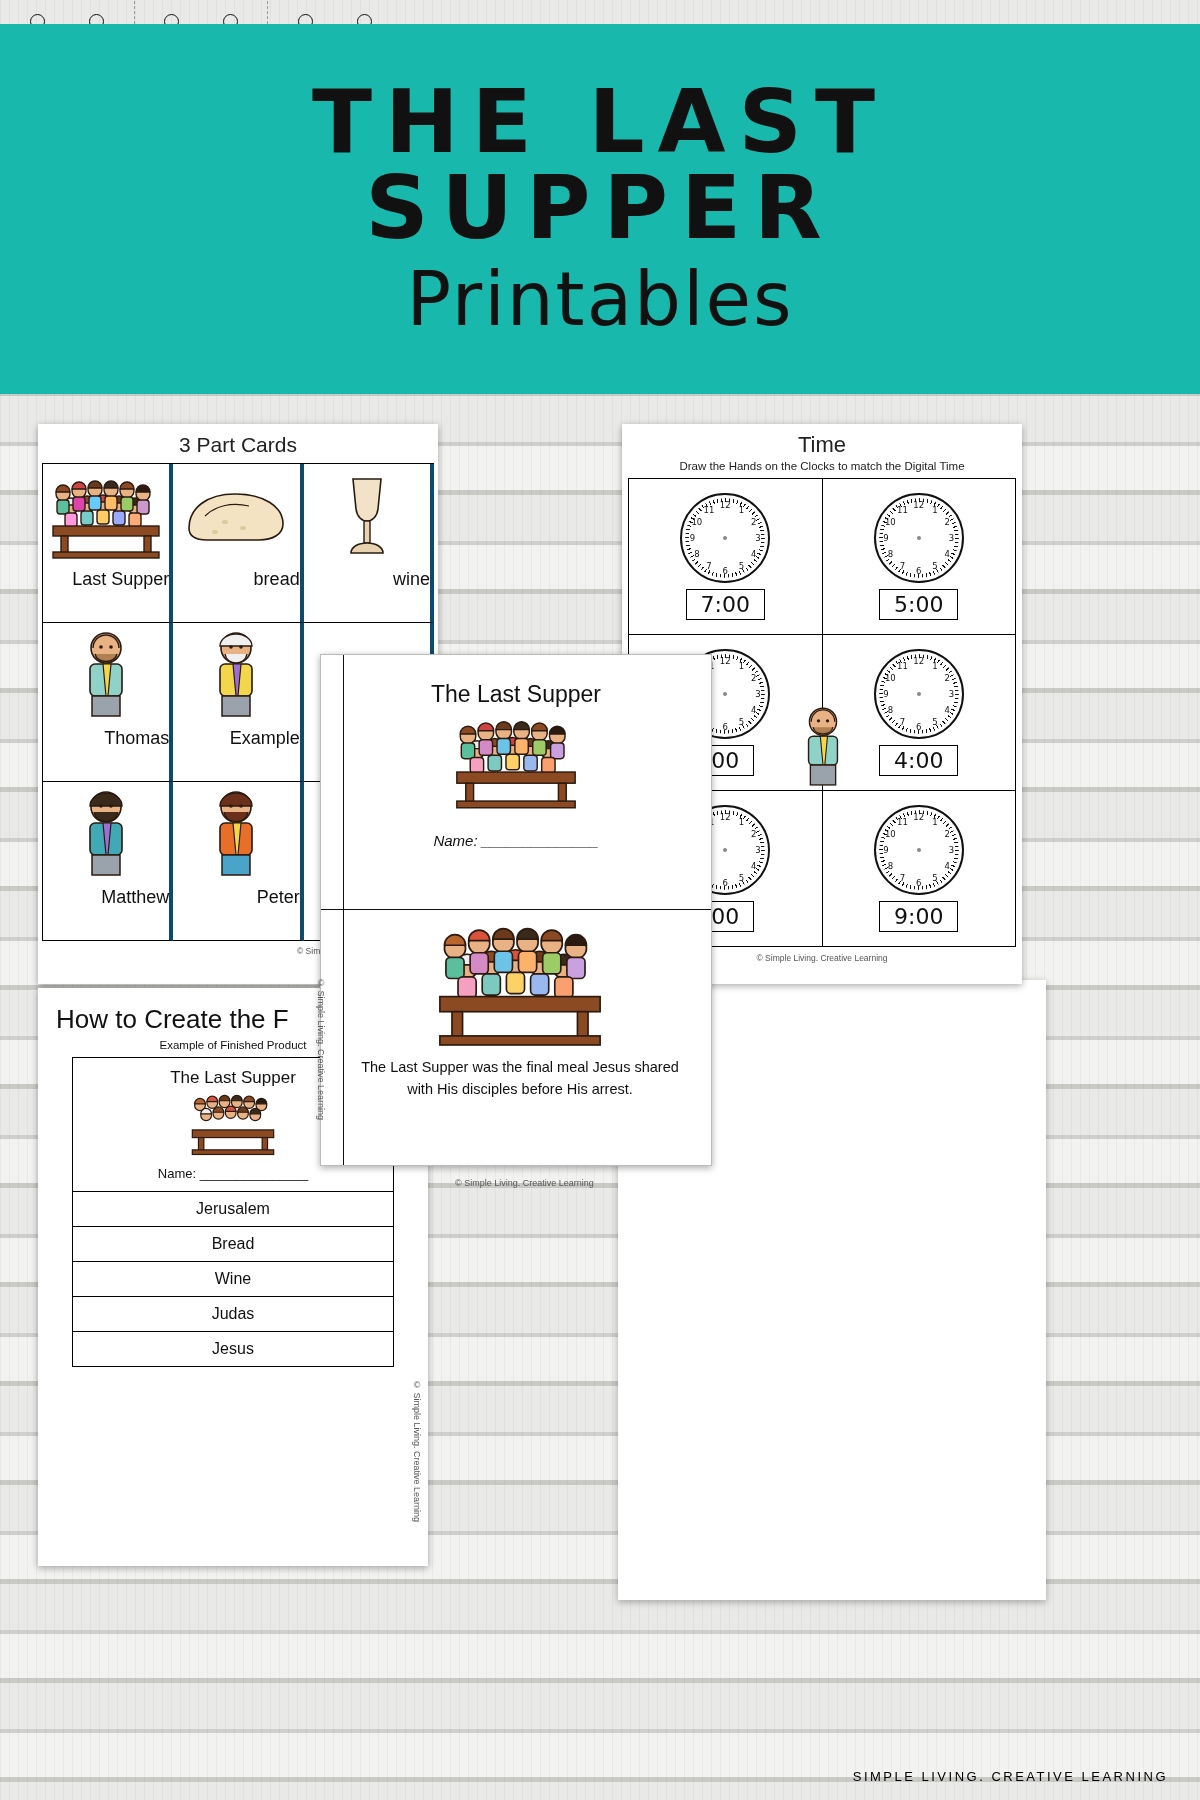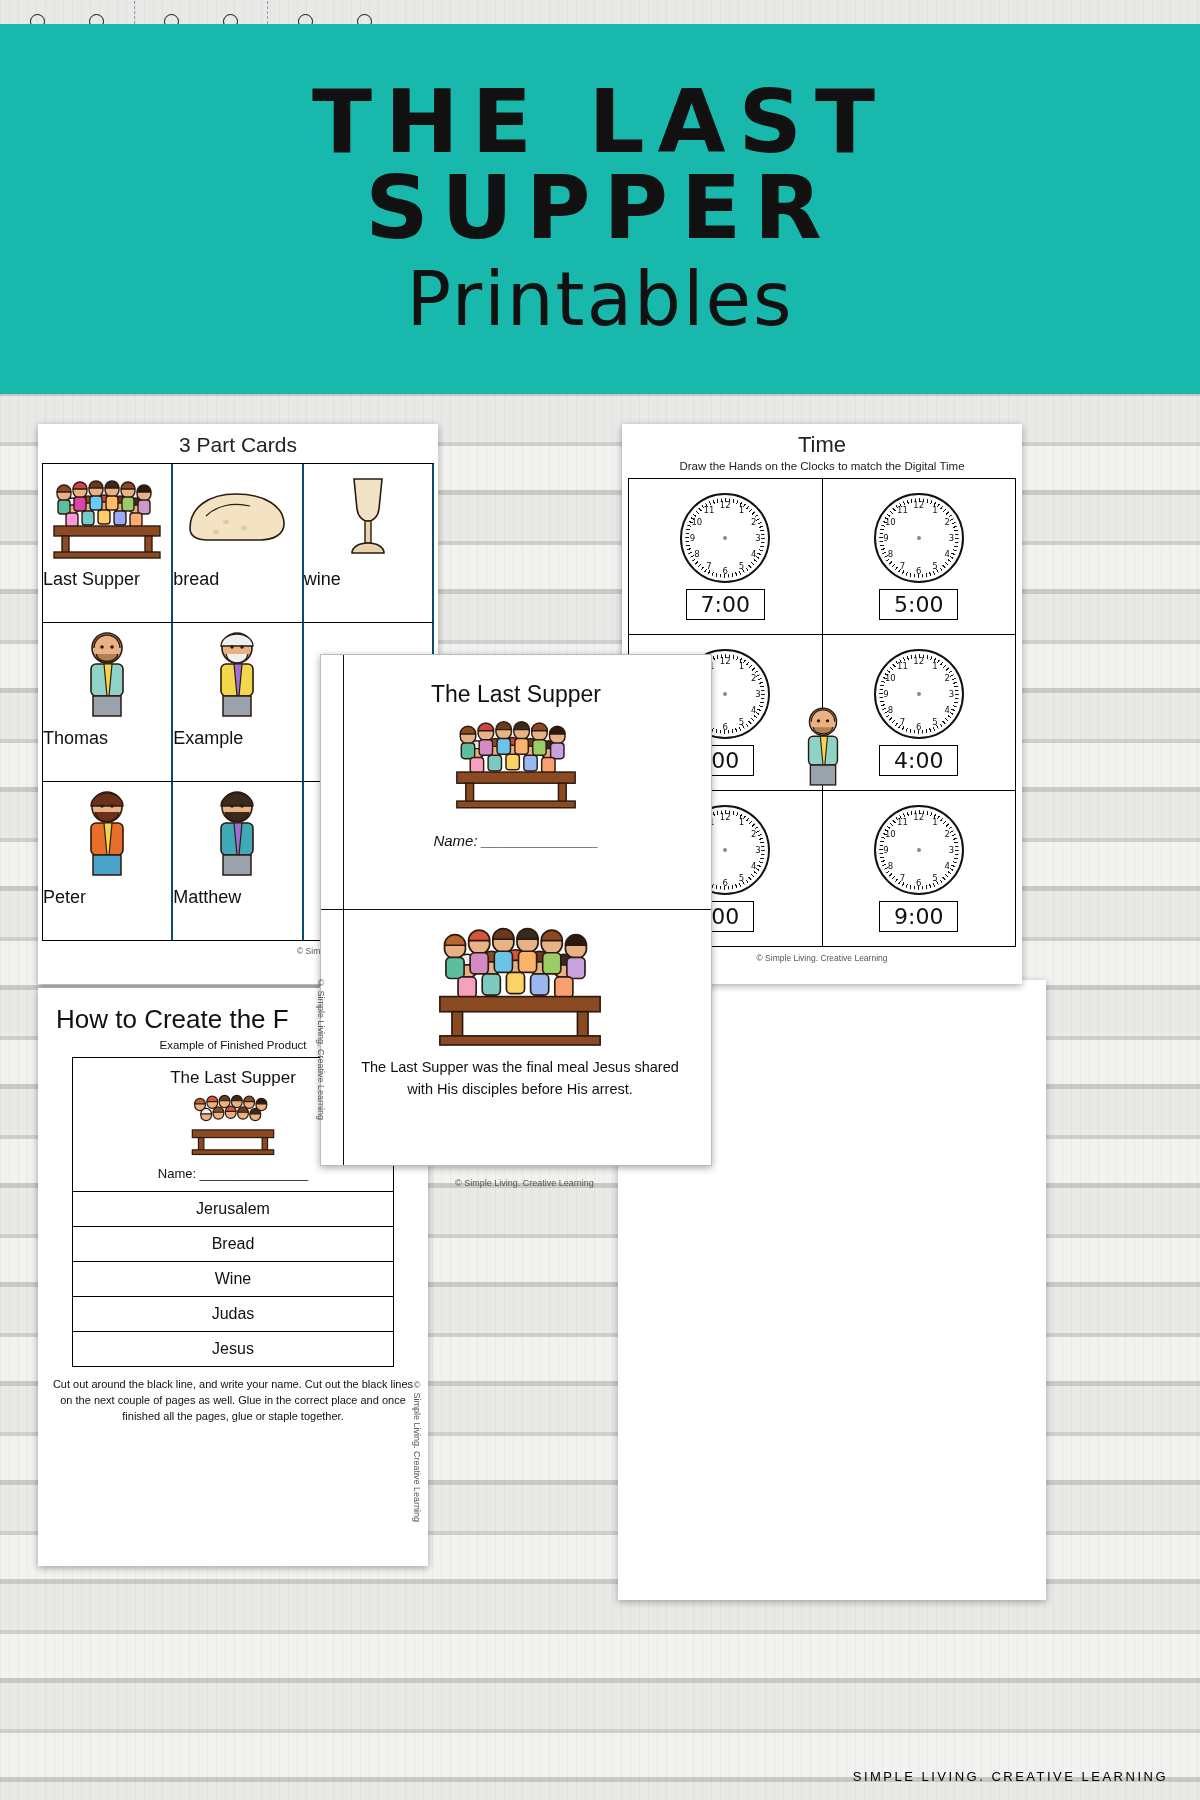--- a/index.html
+++ b/index.html
@@ -48,21 +48,21 @@
   }
 
   
   .sheet{position:absolute;background:#fff;box-shadow:0 2px 7px rgba(0,0,0,.33);}
   .cap{font-size:9px;color:#555;}
 
   
   #three-part{left:38px;top:424px;width:400px;height:560px;z-index:12;}
   #three-part .title{font-size:21px;text-align:center;margin:9px 16px 6px;color:#222;}
   .grid3{display:grid;grid-template-columns:1fr 1fr 1fr;border-top:1px solid #000;border-left:1px solid #000;margin:0 4px;}
-  .gcell{border-right:2px solid #0c4a6e;border-bottom:1px solid #000;height:158px;display:flex;flex-direction:column;align-items:flex-start;justify-content:flex-start;}
+  .gcell{border-right:4px solid #0c4a6e;border-bottom:1px solid #000;height:158px;display:flex;flex-direction:column;align-items:flex-end;justify-content:flex-start;}
   .gcell .art{height:105px;display:flex;align-items:center;justify-content:center;width:100%;}
   .gcell .lbl{font-size:18px;padding-bottom:8px;color:#111;}
   #three-part .foot{font-size:8.5px;color:#555;text-align:right;padding:5px 10px 0 0;}
 
   
   #time-sheet{left:622px;top:424px;width:400px;height:560px;z-index:11;}
   #time-sheet .title{font-size:22px;text-align:center;margin:8px 0 2px;color:#222;}
   #time-sheet .sub{font-size:11.5px;text-align:center;color:#222;margin-bottom:6px;}
   .clockgrid{display:grid;grid-template-columns:1fr 1fr;border-top:1px solid #000;border-left:1px solid #000;margin:0 6px;}
   .ccell{border-right:1px solid #000;border-bottom:1px solid #000;height:155px;display:flex;flex-direction:column;align-items:center;justify-content:center;gap:6px;}
@@ -252,46 +252,46 @@
 
     <div class="gcell">
       <div class="art"></div>
       <div class="lbl"></div>
     </div>
 
     <div class="gcell">
       <div class="art">
         <svg width="62" height="100" viewBox="0 0 62 100">
           <circle cx="31" cy="22" r="15" fill="#e8b284" stroke="#2b1a10" stroke-width="1.6"></circle>
+          <path d="M15 21a16 13 0 0132 0z" fill="#3a2a1c" stroke="#2b1a10" stroke-width="1.4"></path>
+          <path d="M19 27c2 13 22 13 24 0" fill="#3a2a1c" stroke="#2b1a10" stroke-width="1.4"></path>
+          <circle cx="26" cy="21" r="1.8" fill="#2b1a10"></circle>
+            <circle cx="36" cy="21" r="1.8" fill="#2b1a10"></circle>
+          <rect x="15" y="38" width="32" height="32" rx="5" fill="#3fa9b5" stroke="#2b1a10" stroke-width="1.6"></rect>
+          <path d="M28 38l3 32h2l3-32z" fill="#9b6fd4" stroke="#2b1a10" stroke-width="1.2"></path>
+          <rect x="17" y="70" width="28" height="20" fill="#9aa3ab" stroke="#2b1a10" stroke-width="1.5"></rect>
+        </svg>
+      </div>
+      <div class="lbl">Matthew</div>
+    </div>
+
+    <div class="gcell">
+      <div class="art">
+        <svg width="62" height="100" viewBox="0 0 62 100">
+          <circle cx="31" cy="22" r="15" fill="#e8b284" stroke="#2b1a10" stroke-width="1.6"></circle>
           <path d="M15 21a16 13 0 0132 0z" fill="#6b2f1a" stroke="#2b1a10" stroke-width="1.4"></path>
           <path d="M19 27c2 13 22 13 24 0" fill="#6b2f1a" stroke="#2b1a10" stroke-width="1.4"></path>
           <circle cx="26" cy="21" r="1.8" fill="#2b1a10"></circle>
             <circle cx="36" cy="21" r="1.8" fill="#2b1a10"></circle>
           <rect x="15" y="38" width="32" height="32" rx="5" fill="#e86f2a" stroke="#2b1a10" stroke-width="1.6"></rect>
           <path d="M28 38l3 32h2l3-32z" fill="#f2d64b" stroke="#2b1a10" stroke-width="1.2"></path>
           <rect x="17" y="70" width="28" height="20" fill="#4aa3c8" stroke="#2b1a10" stroke-width="1.5"></rect>
         </svg>
       </div>
       <div class="lbl">Peter</div>
-    </div>
-
-    <div class="gcell">
-      <div class="art">
-        <svg width="62" height="100" viewBox="0 0 62 100">
-          <circle cx="31" cy="22" r="15" fill="#e8b284" stroke="#2b1a10" stroke-width="1.6"></circle>
-          <path d="M15 21a16 13 0 0132 0z" fill="#3a2a1c" stroke="#2b1a10" stroke-width="1.4"></path>
-          <path d="M19 27c2 13 22 13 24 0" fill="#3a2a1c" stroke="#2b1a10" stroke-width="1.4"></path>
-          <circle cx="26" cy="21" r="1.8" fill="#2b1a10"></circle>
-            <circle cx="36" cy="21" r="1.8" fill="#2b1a10"></circle>
-          <rect x="15" y="38" width="32" height="32" rx="5" fill="#3fa9b5" stroke="#2b1a10" stroke-width="1.6"></rect>
-          <path d="M28 38l3 32h2l3-32z" fill="#9b6fd4" stroke="#2b1a10" stroke-width="1.2"></path>
-          <rect x="17" y="70" width="28" height="20" fill="#9aa3ab" stroke="#2b1a10" stroke-width="1.5"></rect>
-        </svg>
-      </div>
-      <div class="lbl">Matthew</div>
     </div>
 
     <div class="gcell">
       <div class="art"></div>
       <div class="lbl"></div>
     </div>
   </div>
   <div class="foot">© Simple Living. Creative Learning</div>
 </div>
 
@@ -589,21 +589,20 @@
         </g>
       </svg>
     </div>
     <div class="nm">Name: _______________</div>
     <div class="wordrow">Jerusalem</div>
     <div class="wordrow">Bread</div>
     <div class="wordrow">Wine</div>
     <div class="wordrow">Judas</div>
     <div class="wordrow">Jesus</div>
   </div>
-  <div class="instr">Cut out around the black line, and write your name. Cut out the black lines on the next couple of pages as well. Glue in the correct place and once finished all the pages, glue or staple together.</div>
 </div>
 
 <div id="flip1">
   <div class="fliprow">
     <div class="flipseg">
       <div class="hole a"></div>
       <div class="hole b"></div>
       <span></span>
     </div>
     <div class="flipseg">

